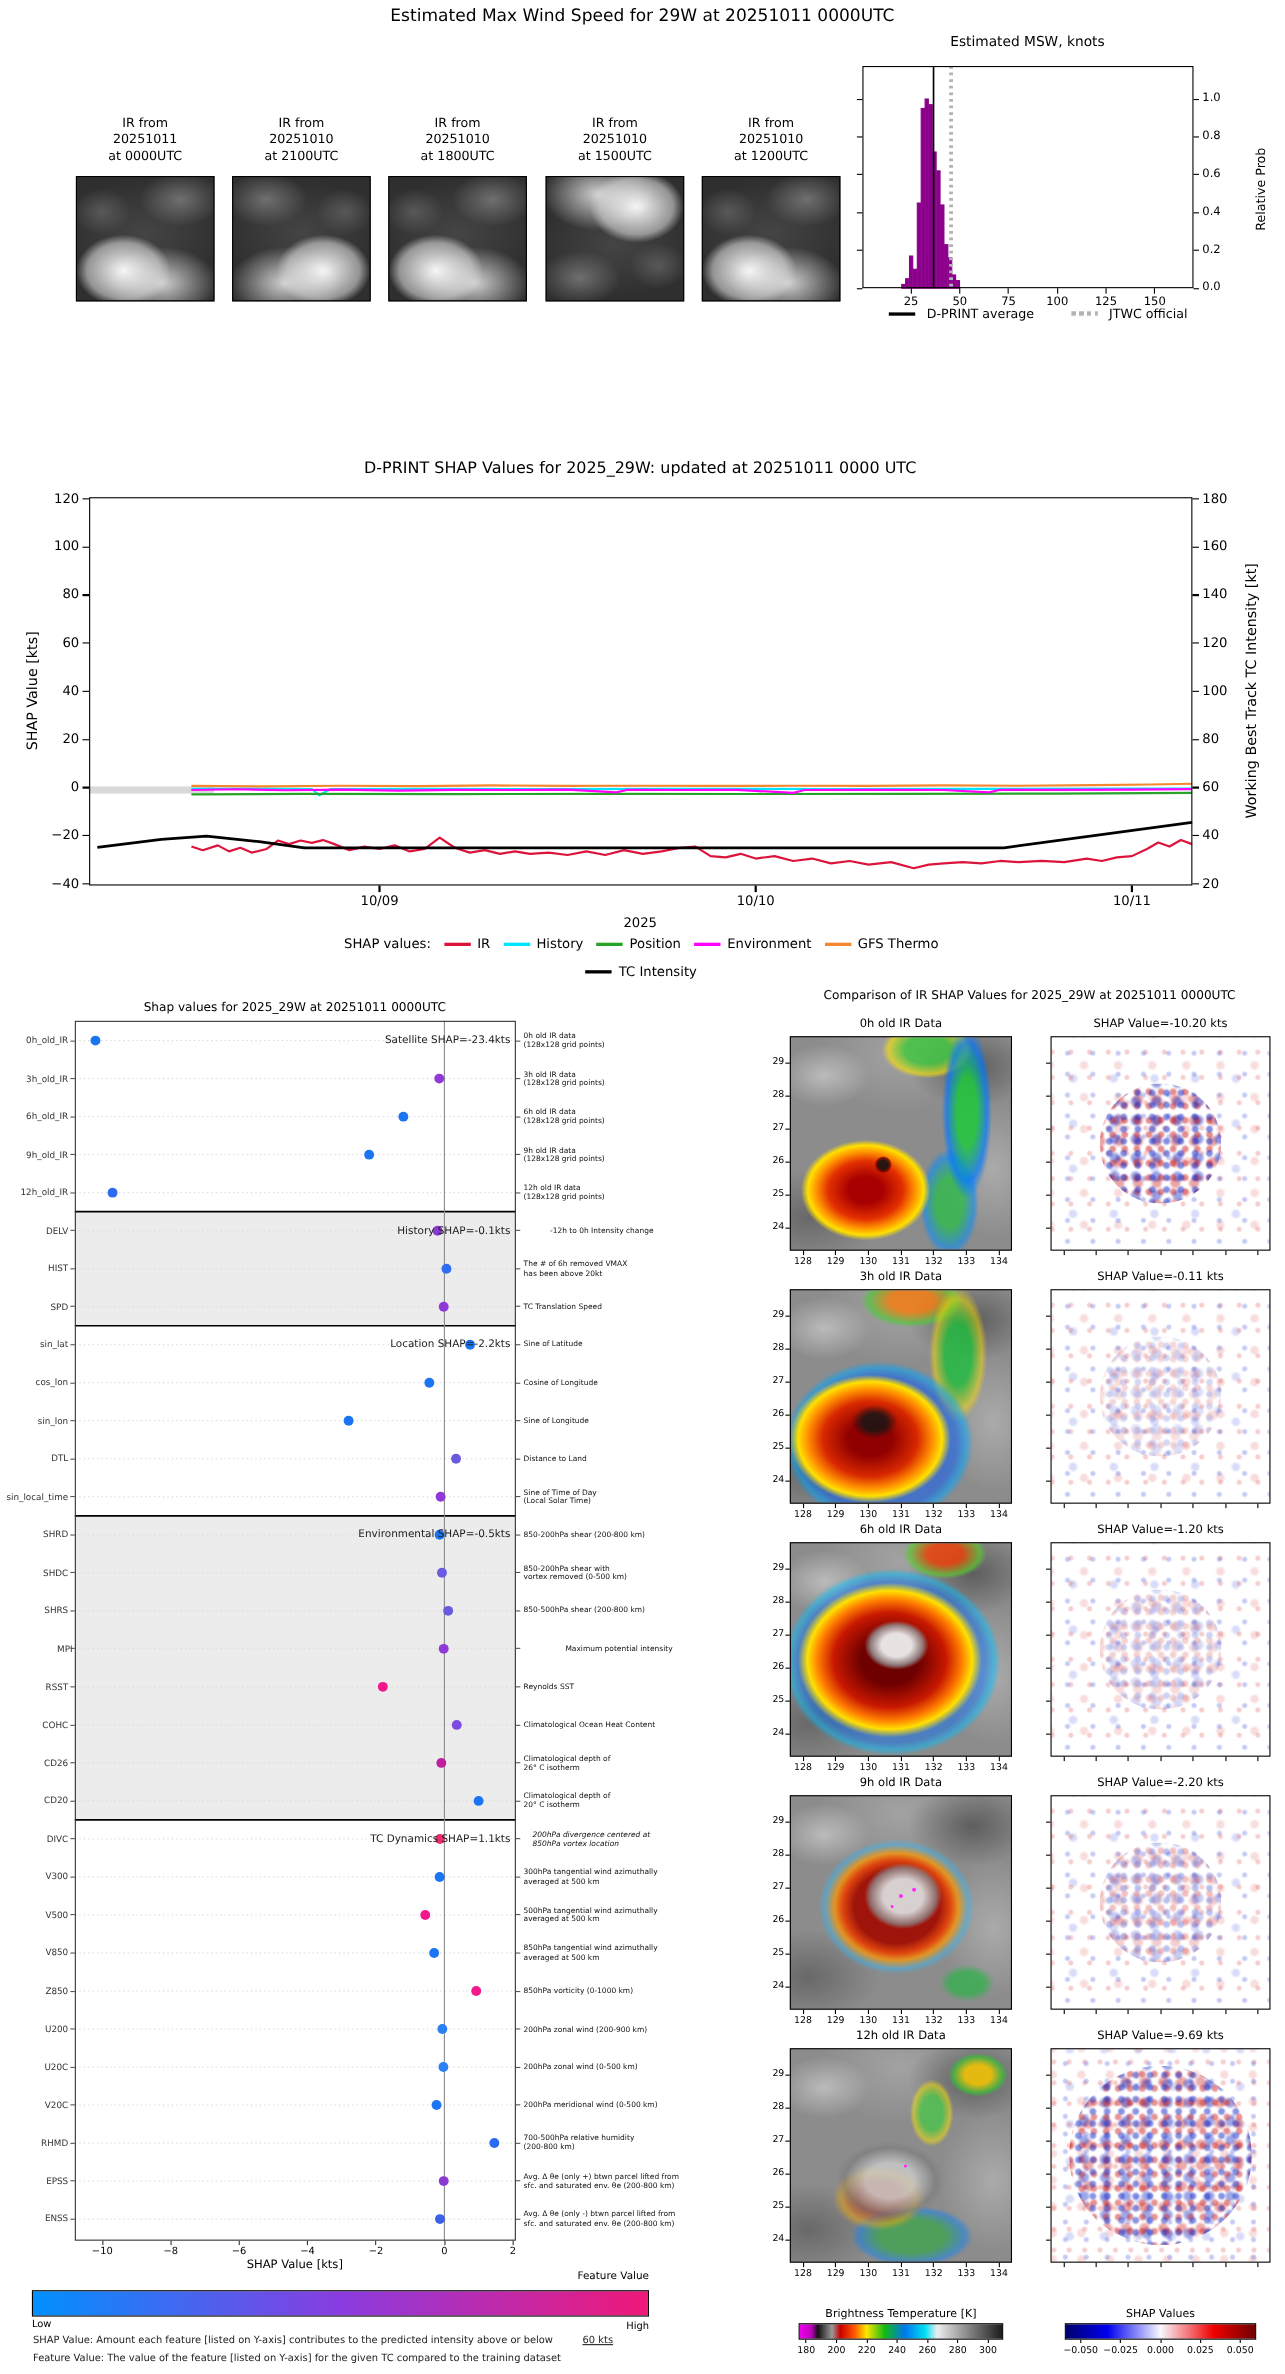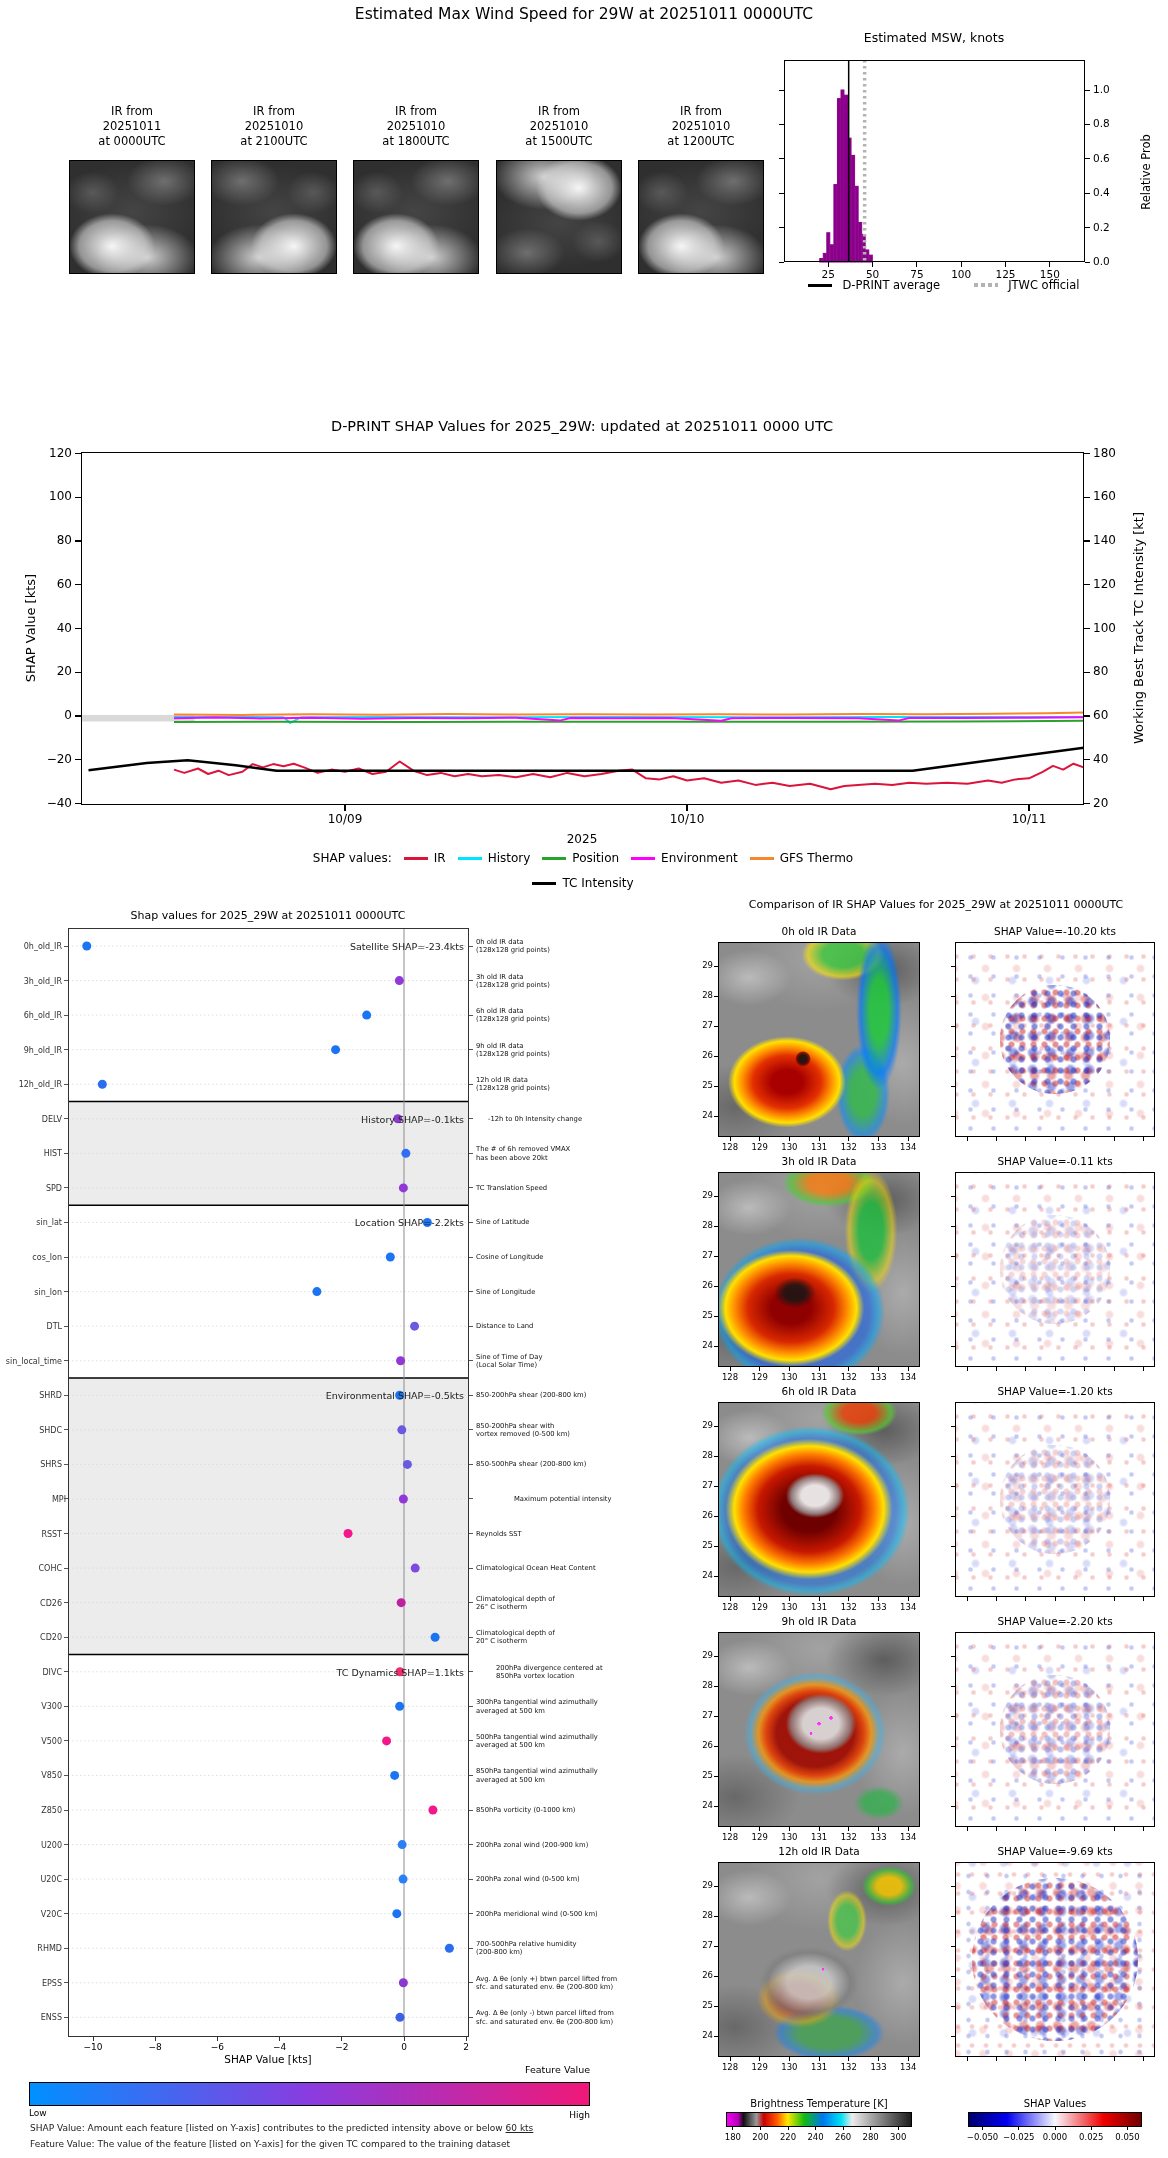--- a/index.html
+++ b/index.html
@@ -80,21 +80,21 @@
      radial-gradient(circle, rgba(205,30,30,.4) 3px, transparent 6px);
     background-size:13px 11px,11px 13px,19px 17px,17px 19px;
     background-position:2px 3px,6px 1px,4px 8px,9px 5px;}
   .shapmap.sp0::after{opacity:1;}
   .shapmap.sp1::after{opacity:.35;}
   .shapmap.sp2::after{opacity:.4;}
   .shapmap.sp3::after{opacity:.55;}
   .shapmap.sp4{background-size:19px 16px,14px 19px,26px 24px,31px 34px;}
   .shapmap.sp4::after{opacity:.95;left:8%;top:8%;width:84%;height:84%;}
   .fnote{position:absolute;font-size:9px;color:#222;white-space:nowrap;}
-  .u{text-decoration:underline;}
+  .u{text-decoration:underline;margin-left:24px;}
   .desc{position:absolute;font-size:6.8px;line-height:8.2px;color:#111;transform:translateY(-50%);white-space:nowrap;}
   .featname{position:absolute;font-size:8px;color:#333;text-align:right;transform:translateY(-50%);}
   .secl{position:absolute;font-size:9.5px;color:#222;text-align:right;transform:translateY(-50%);}
 </style>
 </head>
 <body>
 
 <div id="canvas">
 
   <svg id="chart-svg" width="1168" height="2158" viewBox="0 0 1168 2158" style="position:absolute;left:0;top:0;">
@@ -390,21 +390,21 @@
       <div class="featname" style="position: absolute; left: 0px; top: 1084.24px; width: 62px;">12h_old_IR</div>
       <div style="position: absolute; left: 64px; top: 1083.74px; width: 4px; height: 1px; background: rgb(85, 85, 85);"></div>
       <div style="position: absolute; left: 469px; top: 1083.74px; width: 4px; height: 1px; background: rgb(85, 85, 85);"></div>
       <div class="desc" style="position: absolute; left: 476px; top: 1084.24px;">
         <div>12h old IR data</div>
         <div>(128x128 grid points)</div>
       </div>
       <div class="featname" style="position: absolute; left: 0px; top: 1118.8px; width: 62px;">DELV</div>
       <div style="position: absolute; left: 64px; top: 1118.3px; width: 4px; height: 1px; background: rgb(85, 85, 85);"></div>
       <div style="position: absolute; left: 469px; top: 1118.3px; width: 4px; height: 1px; background: rgb(85, 85, 85);"></div>
-      <div class="desc" style="position: absolute; left: 488px; top: 1118.8px;">
+      <div class="desc" style="position: absolute; left: 500px; top: 1118.8px;">
         <div>-12h to 0h Intensity change</div>
       </div>
       <div class="featname" style="position: absolute; left: 0px; top: 1153.36px; width: 62px;">HIST</div>
       <div style="position: absolute; left: 64px; top: 1152.86px; width: 4px; height: 1px; background: rgb(85, 85, 85);"></div>
       <div style="position: absolute; left: 469px; top: 1152.86px; width: 4px; height: 1px; background: rgb(85, 85, 85);"></div>
       <div class="desc" style="position: absolute; left: 476px; top: 1153.36px;">
         <div>The # of 6h removed VMAX</div>
         <div>has been above 20kt</div>
       </div>
       <div class="featname" style="position: absolute; left: 0px; top: 1187.92px; width: 62px;">SPD</div>
@@ -491,21 +491,21 @@
       <div class="featname" style="position: absolute; left: 0px; top: 1637.2px; width: 62px;">CD20</div>
       <div style="position: absolute; left: 64px; top: 1636.7px; width: 4px; height: 1px; background: rgb(85, 85, 85);"></div>
       <div style="position: absolute; left: 469px; top: 1636.7px; width: 4px; height: 1px; background: rgb(85, 85, 85);"></div>
       <div class="desc" style="position: absolute; left: 476px; top: 1637.2px;">
         <div>Climatological depth of</div>
         <div>20° C isotherm</div>
       </div>
       <div class="featname" style="position: absolute; left: 0px; top: 1671.76px; width: 62px;">DIVC</div>
       <div style="position: absolute; left: 64px; top: 1671.26px; width: 4px; height: 1px; background: rgb(85, 85, 85);"></div>
       <div style="position: absolute; left: 469px; top: 1671.26px; width: 4px; height: 1px; background: rgb(85, 85, 85);"></div>
-      <div class="desc" style="position: absolute; left: 496px; top: 1671.76px;">
+      <div class="desc" style="position: absolute; left: 484px; top: 1671.76px; font-style: italic;">
         <div>200hPa divergence centered at</div>
         <div>850hPa vortex location</div>
       </div>
       <div class="featname" style="position: absolute; left: 0px; top: 1706.32px; width: 62px;">V300</div>
       <div style="position: absolute; left: 64px; top: 1705.82px; width: 4px; height: 1px; background: rgb(85, 85, 85);"></div>
       <div style="position: absolute; left: 469px; top: 1705.82px; width: 4px; height: 1px; background: rgb(85, 85, 85);"></div>
       <div class="desc" style="position: absolute; left: 476px; top: 1706.32px;">
         <div>300hPa tangential wind azimuthally</div>
         <div>averaged at 500 km</div>
       </div>

